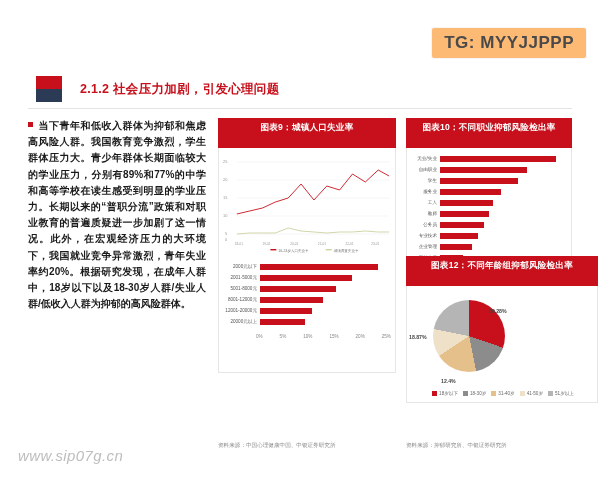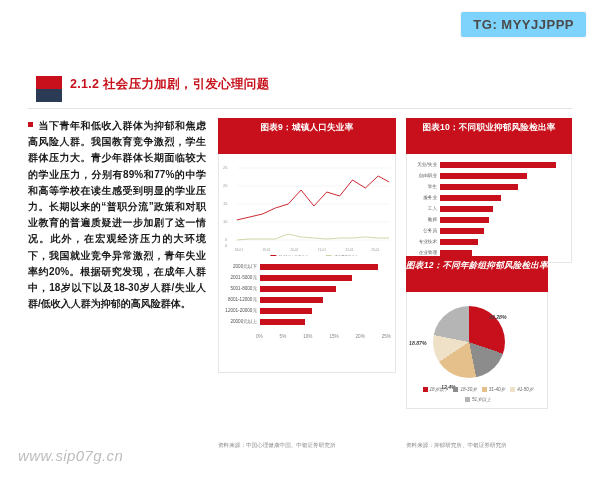--- a/index.html
+++ b/index.html
@@ -5,37 +5,37 @@
   html,body{margin:0;padding:0;}
   body{
     width:600px;height:480px;
     background:#ffffff;
     font-family:"Liberation Sans", sans-serif;
     position:relative;
     overflow:hidden;
   }
   
   .wm-top{
-    position:absolute;top:12px;right:14px;
-    background:#7dd3fc;color:#4a4a4a;
-    font-size:13px;font-weight:bold;letter-spacing:.5px;
+    position:absolute;top:28px;right:14px;
+    background:#fdba74;color:#4a4a4a;
+    font-size:17px;font-weight:bold;letter-spacing:.5px;
     padding:5px 12px;border-radius:2px;
     box-shadow:0 0 0 1px rgba(0,0,0,.04);
   }
   .wm-bottom{
     position:absolute;left:18px;bottom:16px;
     color:#bdbdbd;font-size:15px;letter-spacing:.4px;font-style:italic;
   }
   
   .slide{
     position:absolute;left:0;top:68px;width:600px;height:330px;
     background:#ffffff;
   }
   .title-row{
-    position:absolute;left:28px;top:8px;display:flex;align-items:flex-start;gap:8px;padding-left:8px;
+    position:absolute;left:28px;top:8px;display:flex;align-items:center;gap:18px;padding-left:8px;
   }
   .title-mark{
     width:26px;height:26px;position:relative;
   }
   .title-mark .a{position:absolute;left:0;top:0;width:26px;height:13px;background:#c7101b;}
   .title-mark .b{position:absolute;left:0;top:13px;width:26px;height:13px;background:#2b3a55;}
   .slide-title{
     font-size:12.5px;font-weight:bold;color:#c7101b;letter-spacing:.3px;
     white-space:nowrap;
   }
@@ -51,34 +51,34 @@
     text-align:justify;
   }
   .bullet{
     display:inline-block;width:5px;height:5px;background:#c7101b;
     margin-right:5px;vertical-align:2px;
   }
   
   .panel{position:absolute;background:#ffffff;}
   .panel-hd{
     background:#c7101b;color:#fff;font-size:8.6px;font-weight:bold;
-    text-align:center;padding:4px 0 20px;letter-spacing:.2px;
+    text-align:center;padding:4px 0 14px;letter-spacing:.2px;
   }
   .panel-body{
     border:1px solid #e6e6e6;border-top:none;background:#fff;
     position:relative;overflow:hidden;
   }
   
   #p9{left:218px;top:50px;width:178px;}
   #p9 .panel-body{height:108px;}
   #p10{left:406px;top:50px;width:166px;}
   #p10 .panel-body{height:108px;}
   #p11{left:218px;top:188px;width:178px;}
   #p11 .panel-body{height:116px;}
-  #p12{left:406px;top:188px;width:142px;font-style:italic;}
+  #p12{left:406px;top:188px;width:192px;}
   #p12 .panel-body{height:116px;}
 
   
   .lc{position:absolute;left:0;top:0;width:100%;height:100%;}
   
   .hbars{padding:6px 4px 4px 4px;}
   .hrow{display:flex;align-items:center;height:9px;margin-bottom:2px;}
   .hlab{
     width:26px;font-size:4.6px;color:#555;text-align:right;padding-right:3px;
     white-space:nowrap;overflow:hidden;

